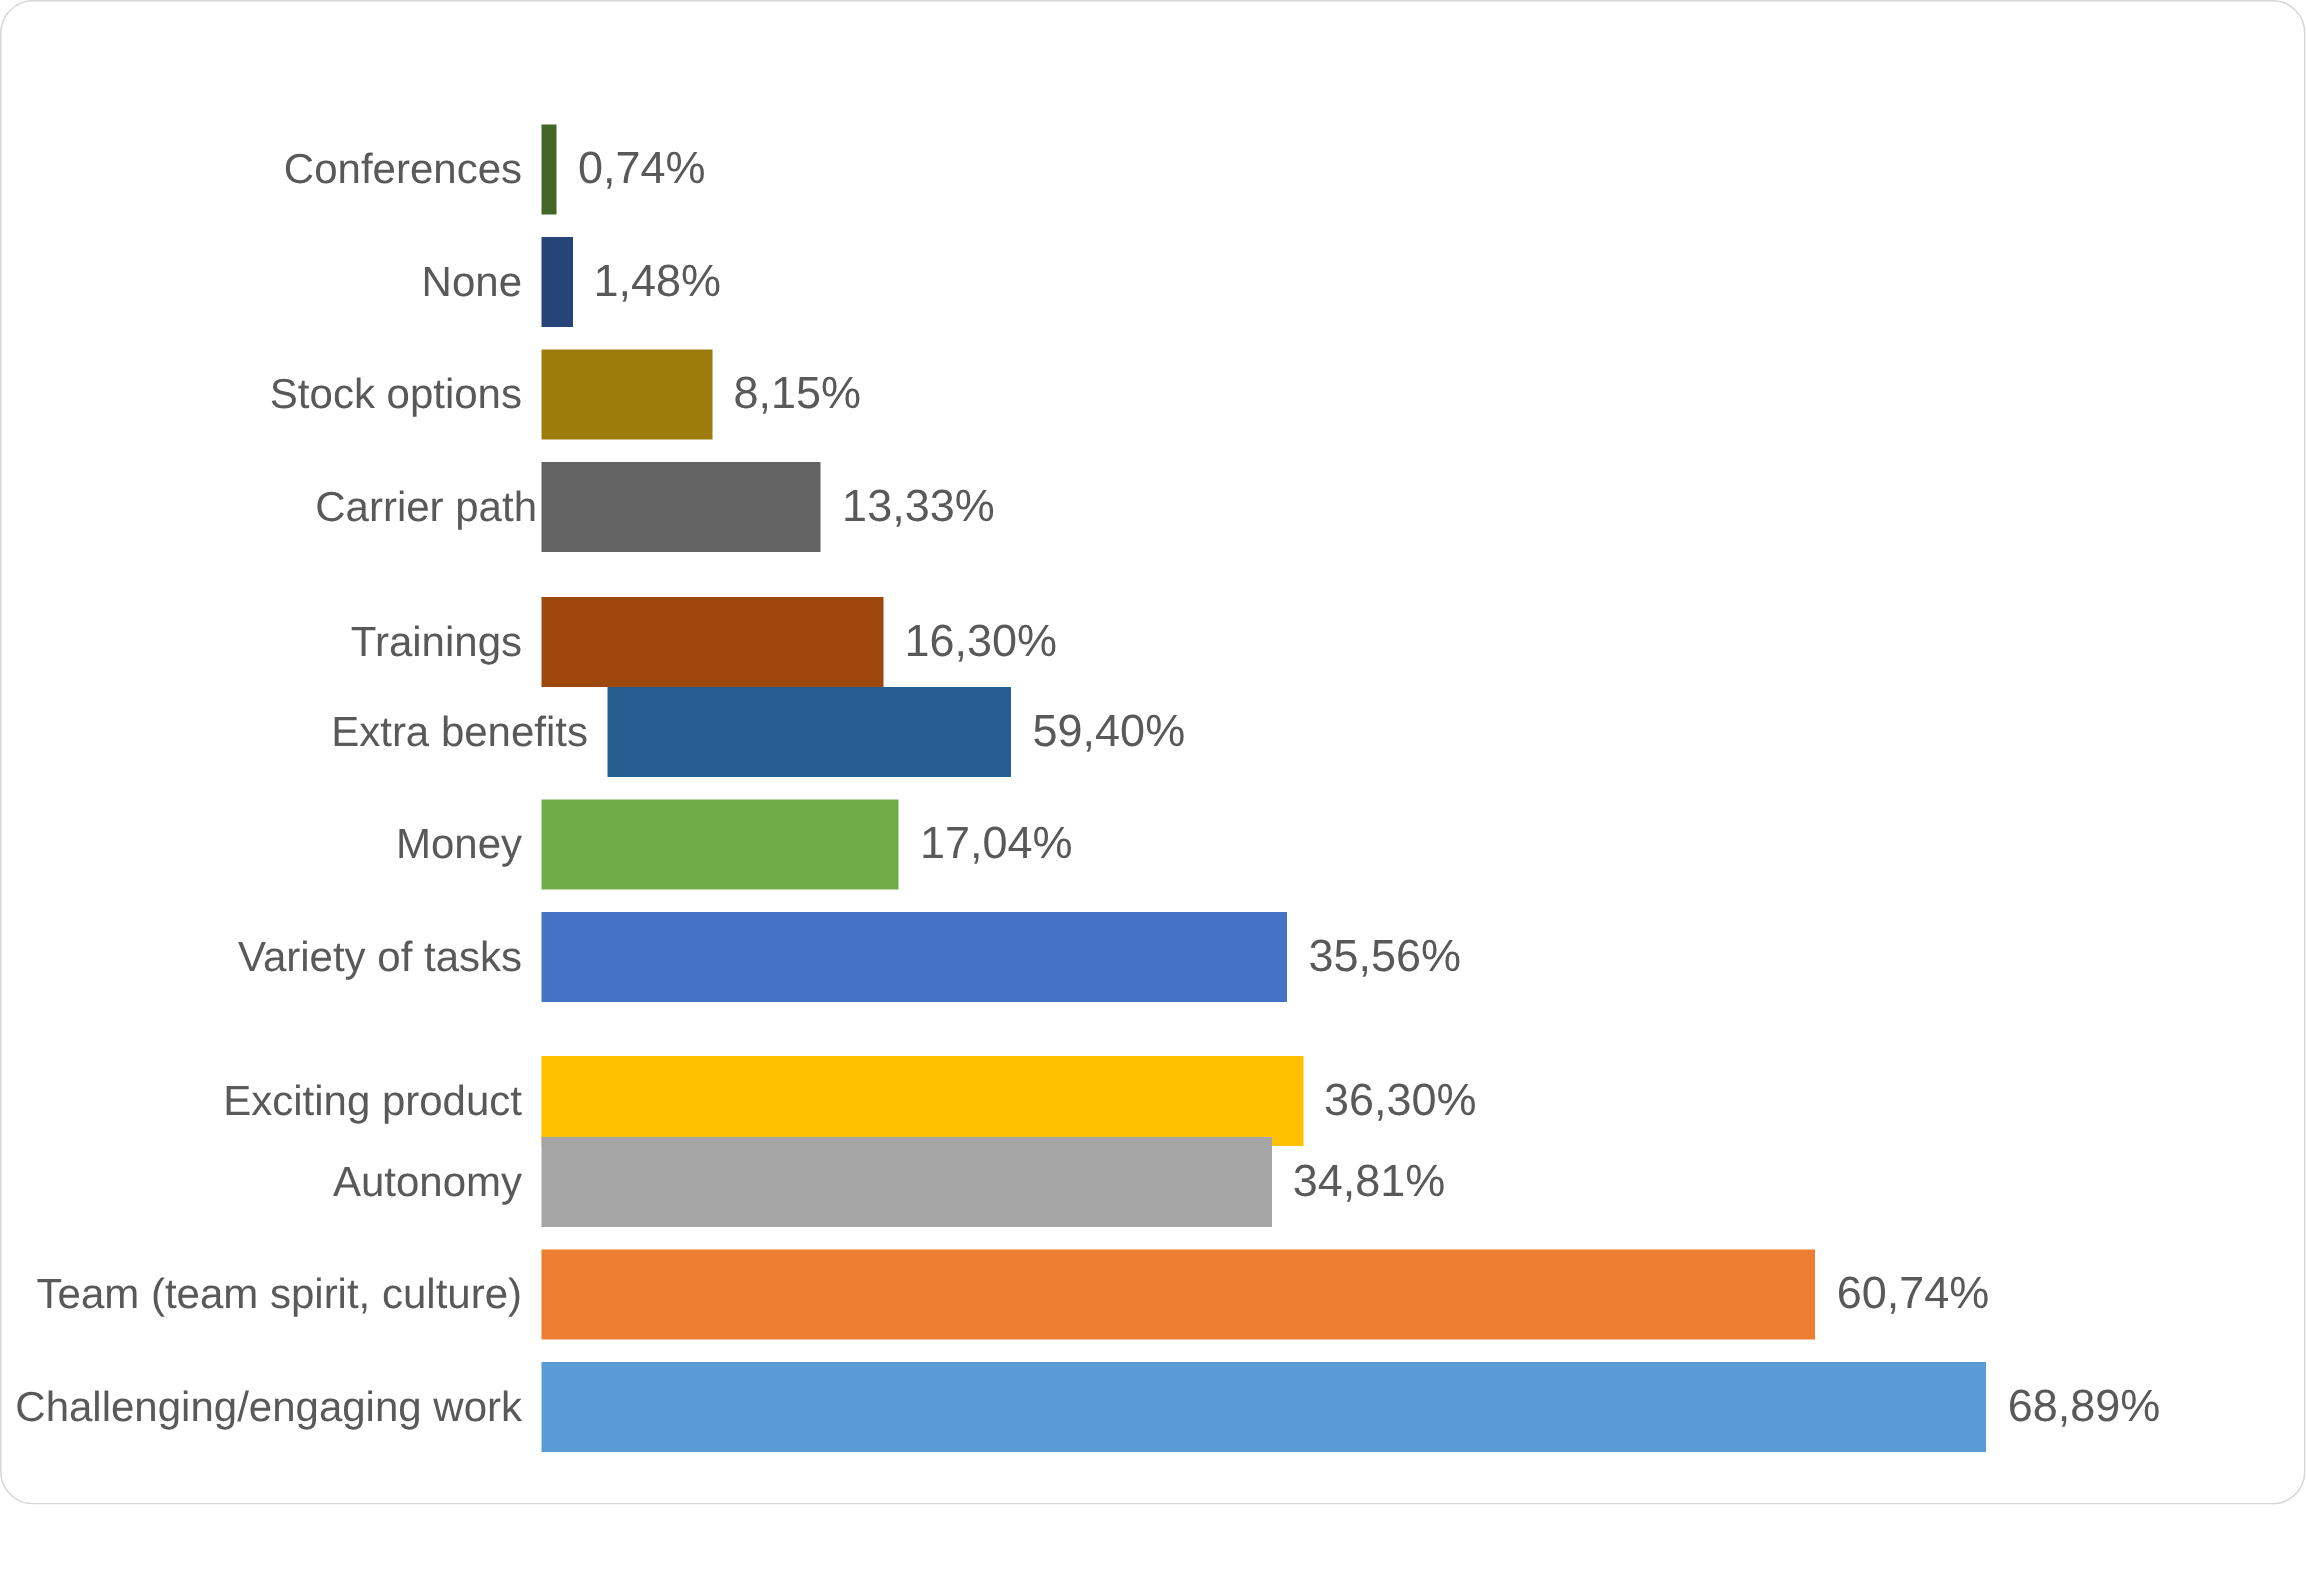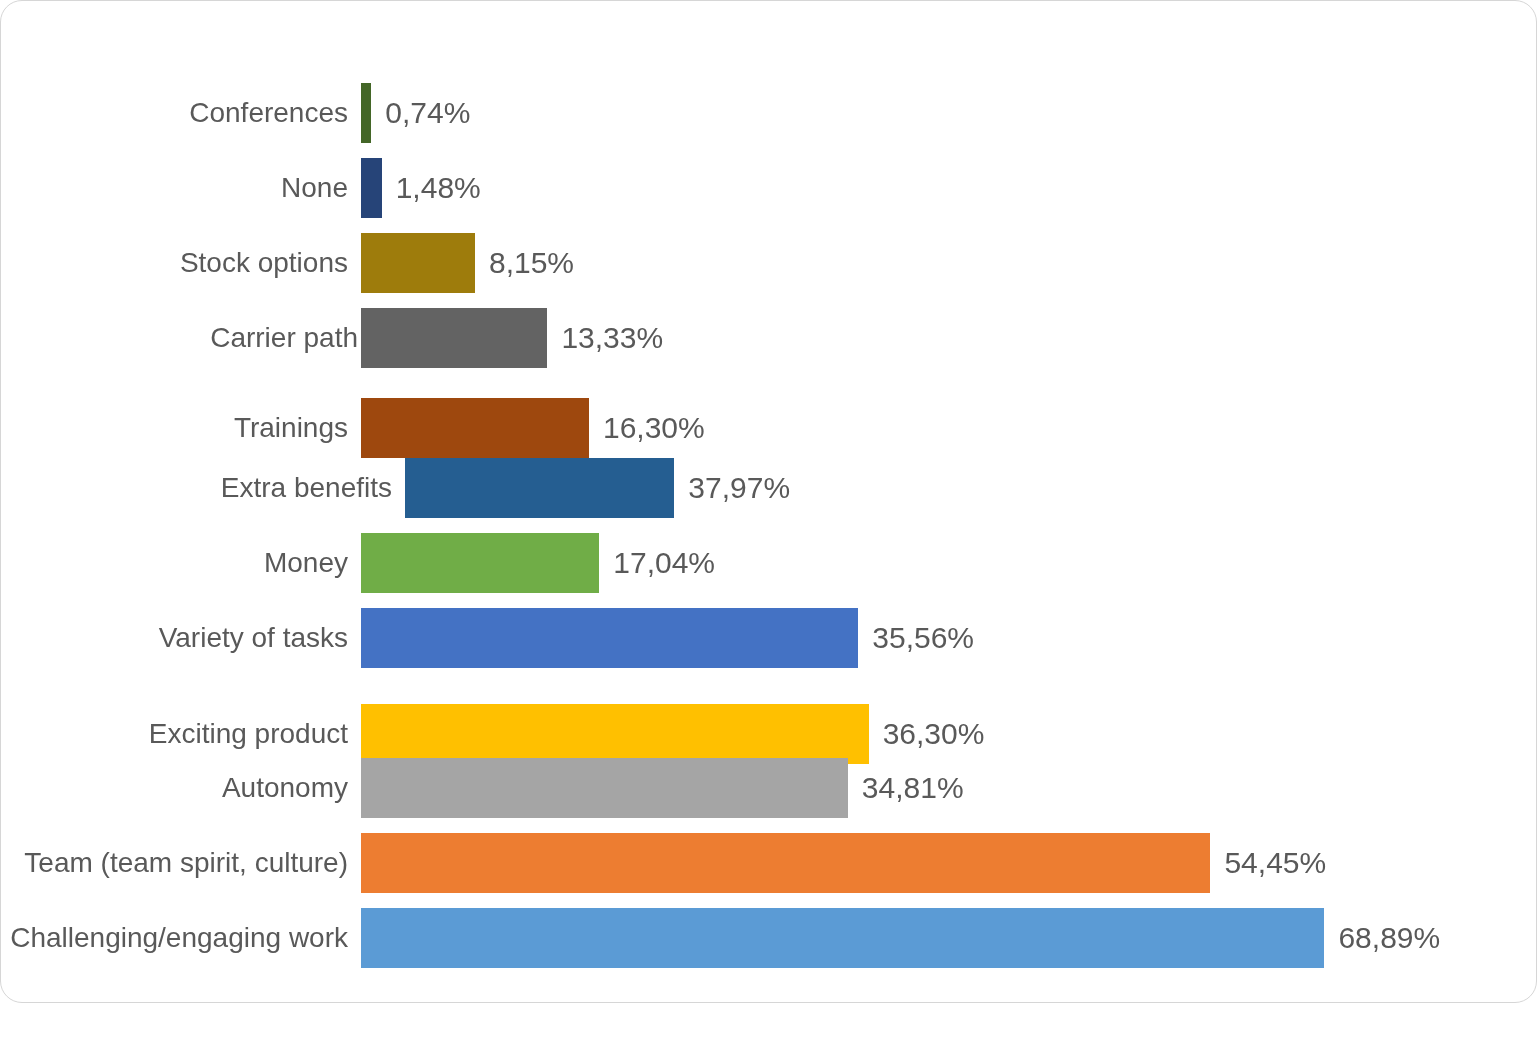--- a/index.html
+++ b/index.html
@@ -103,21 +103,21 @@
         <div class="cat-label">Trainings</div>
         <div class="bar-wrap">
           <div class="bar" style="width: 227.956px; height: 60px; background: rgb(158, 72, 14);"></div>
           <div class="val-label">16,30%</div>
         </div>
       </div>
       <div class="bar-row" style="top: 457px; margin-left: 44px;">
         <div class="cat-label">Extra benefits</div>
         <div class="bar-wrap">
           <div class="bar" style="width: 269.351px; height: 60px; background: rgb(37, 94, 145);"></div>
-          <div class="val-label">37,97%</div>
+          <div class="val-label">59,40%</div>
         </div>
       </div>
       <div class="bar-row" style="top: 532px;">
         <div class="cat-label">Money</div>
         <div class="bar-wrap">
           <div class="bar" style="width: 238.304px; height: 60px; background: rgb(112, 173, 71);"></div>
           <div class="val-label">17,04%</div>
         </div>
       </div>
       <div class="bar-row" style="top: 607px;">
@@ -138,21 +138,21 @@
         <div class="cat-label">Autonomy</div>
         <div class="bar-wrap">
           <div class="bar" style="width: 486.818px; height: 60px; background: rgb(165, 165, 165);"></div>
           <div class="val-label">34,81%</div>
         </div>
       </div>
       <div class="bar-row" style="top: 832px;">
         <div class="cat-label">Team (team spirit, culture)</div>
         <div class="bar-wrap">
           <div class="bar" style="width: 849.449px; height: 60px; background: rgb(237, 125, 49);"></div>
-          <div class="val-label">54,45%</div>
+          <div class="val-label">60,74%</div>
         </div>
       </div>
       <div class="bar-row" style="top: 907px;">
         <div class="cat-label">Challenging/engaging work</div>
         <div class="bar-wrap">
           <div class="bar" style="width: 963.427px; height: 60px; background: rgb(91, 155, 213);"></div>
           <div class="val-label">68,89%</div>
         </div>
       </div>
     </div>

